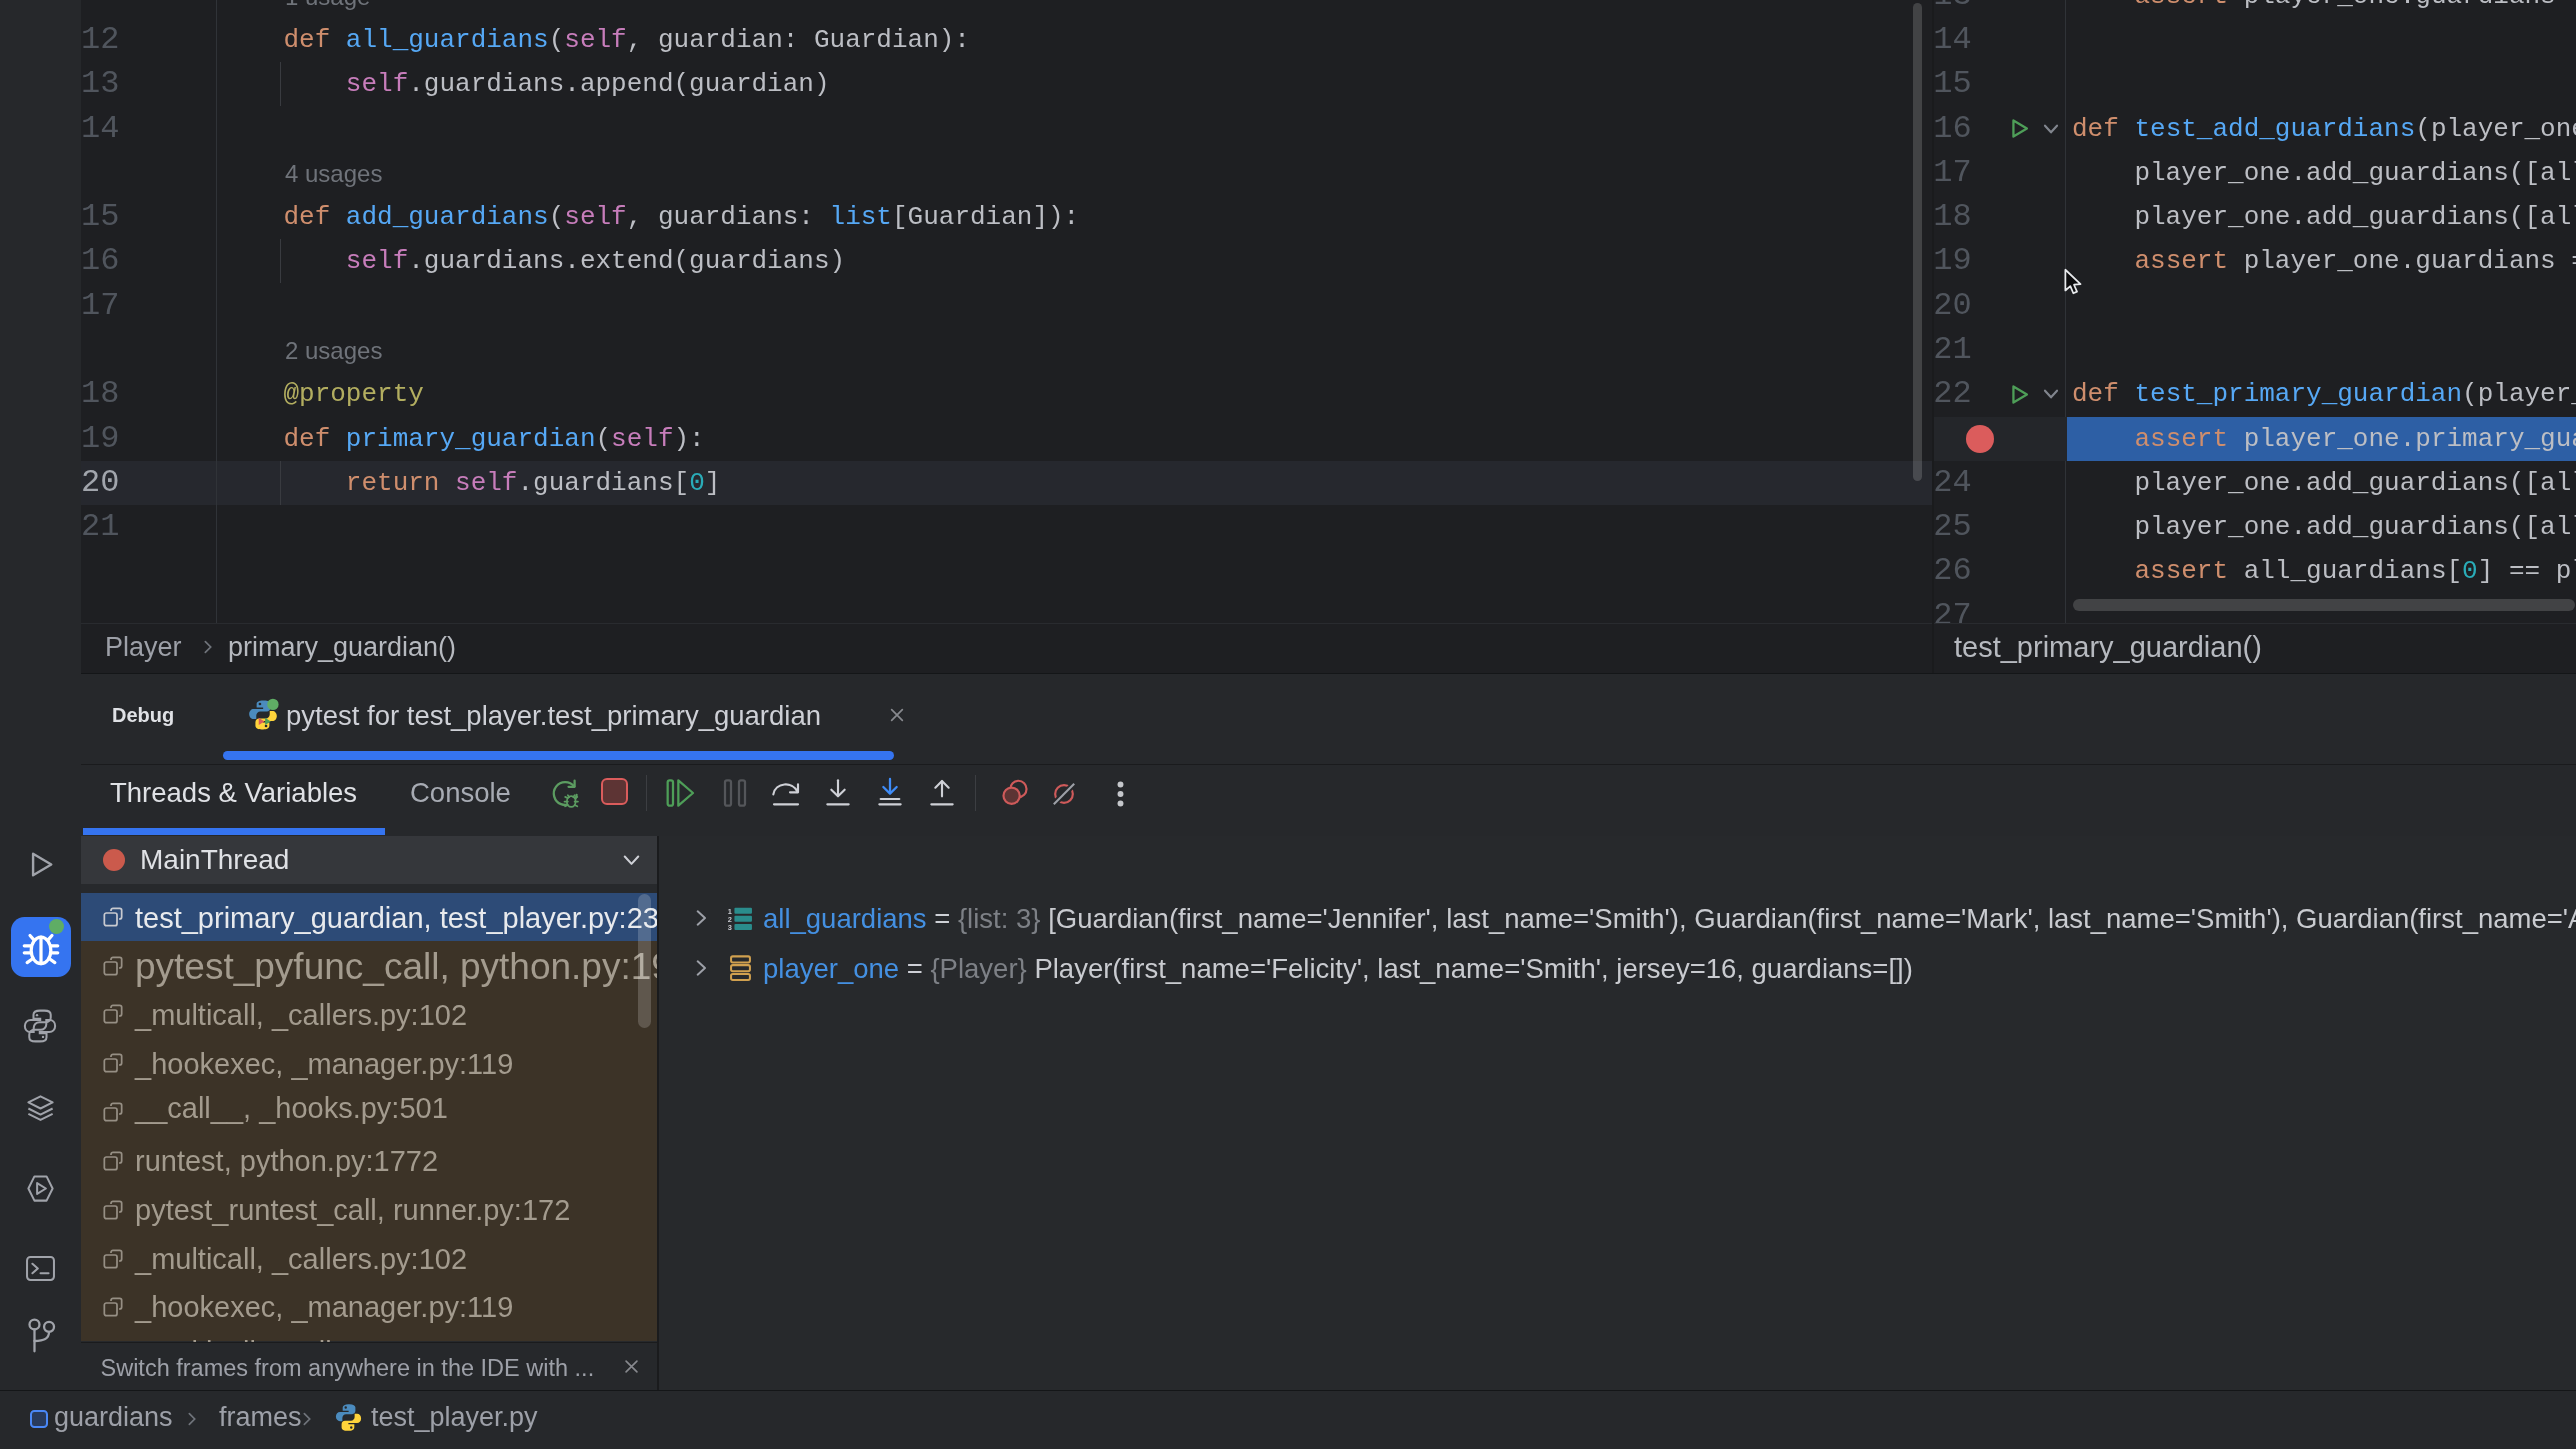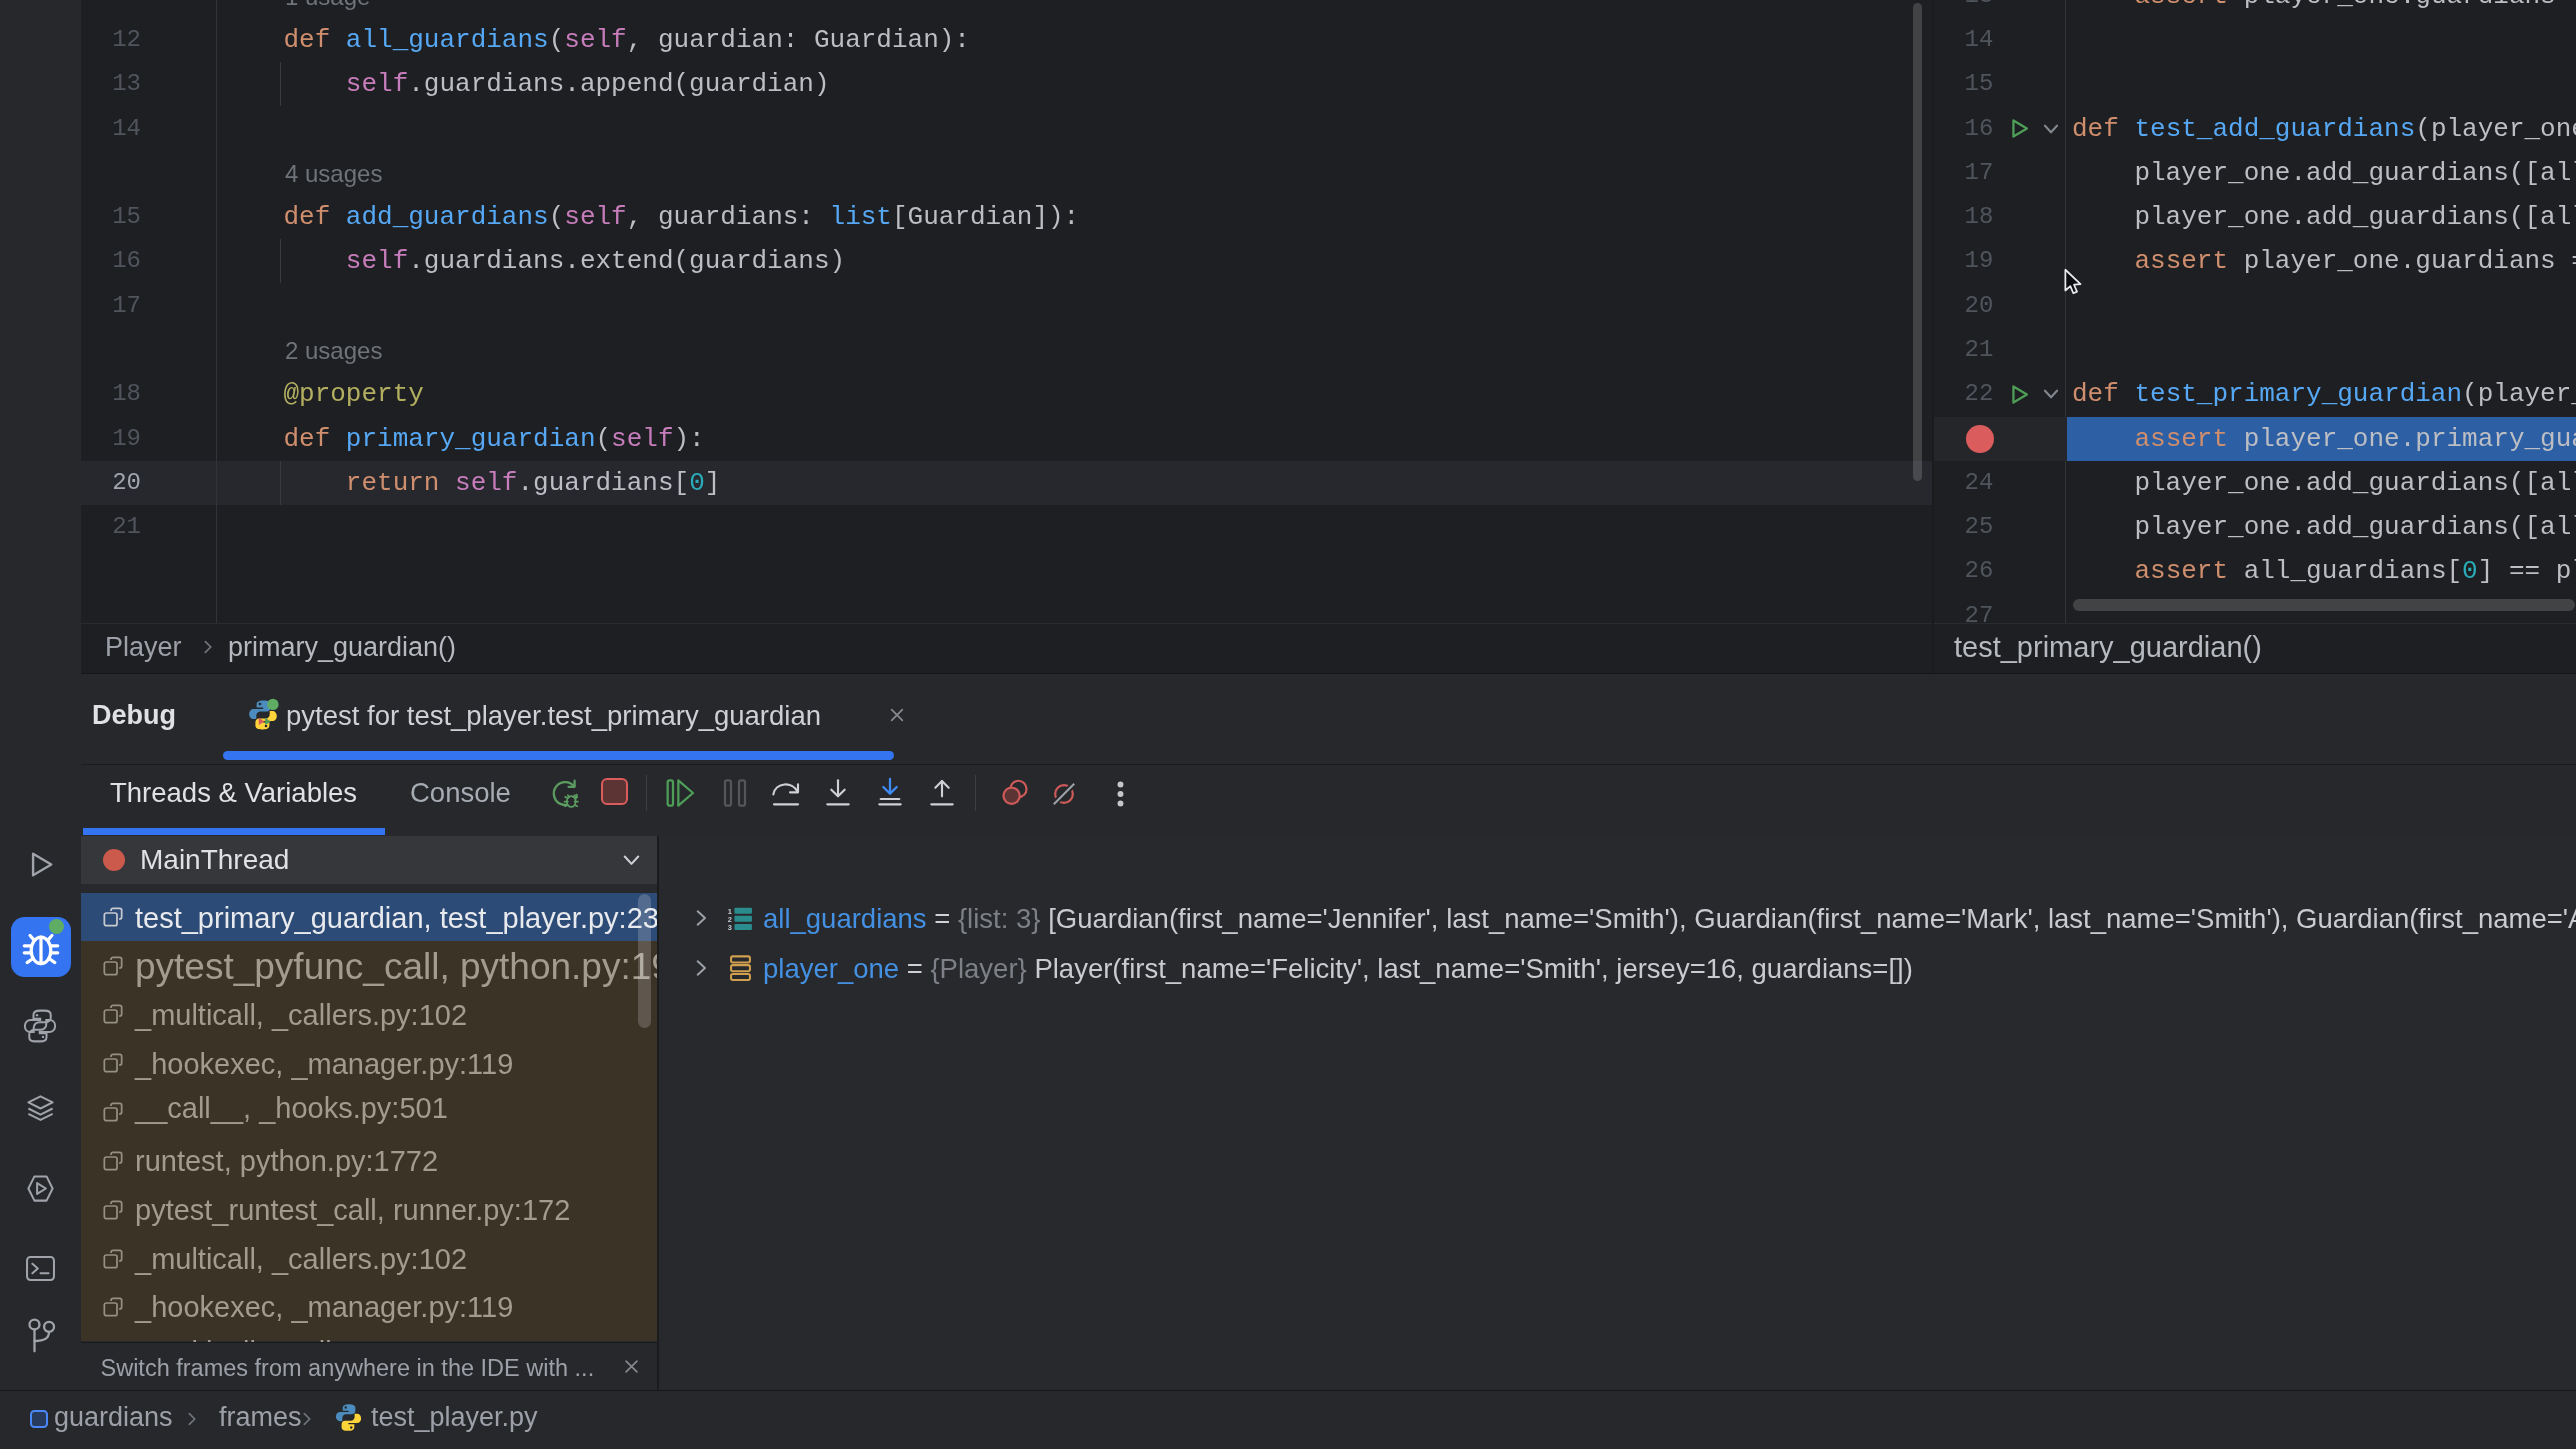--- a/index.html
+++ b/index.html
@@ -1,18 +1,18 @@
 <!DOCTYPE html>
 <html style="font-size:10.7px"><head><meta charset="utf-8"><style>
 *{margin:0;padding:0;box-sizing:border-box}
 html,body{width:2576px;height:1449px;overflow:hidden;background:#1e1f22;font-family:"Liberation Sans",sans-serif}
 .abs{position:absolute}
 .mono{font-family:"Liberation Mono",monospace;font-size:26px;line-height:44px;white-space:pre}
 .cl{position:absolute;height:44px;white-space:pre}
-.gn{position:absolute;width:60px;text-align:right;font-family:"Liberation Mono",monospace;font-size:24px;line-height:44px;color:#50555d}
+.gn{position:absolute;width:60px;text-align:left;font-family:"Liberation Mono",monospace;font-size:32px;line-height:44px;color:#50555d}
 svg{display:block}
 </style></head><body>
 
 <div class="abs" style="left:81px;top:461px;width:1851px;height:44px;background:#26282e"></div>
 <div class="abs" style="left:2067px;top:417px;width:509px;height:44px;background:#2d5fa5"></div>
 <div class="abs" style="left:216px;top:0;width:1.3px;height:623px;background:#303338"></div>
 <div class="abs" style="left:2065px;top:0;width:1.3px;height:623px;background:#303338"></div>
 <div class="abs" style="left:1932px;top:0;width:2px;height:673px;background:#1a1b1d"></div>
 <div class="abs" style="left:280px;top:62px;width:1.3px;height:44px;background:#393b40"></div>
 <div class="abs" style="left:280px;top:239px;width:1.3px;height:44px;background:#393b40"></div>
@@ -84,21 +84,21 @@
   </svg>
 <div class="abs" style="left:81px;top:623px;width:2496px;height:50px;background:#1e1f22;border-top:1.3px solid #292b2f"></div>
 <div class="abs" style="left:1932px;top:623px;width:2px;height:50px;background:#1a1b1d"></div>
 <div class="abs" style="left:105px;top:633px;font-size:27px;line-height:29.5px;color:#9da0a8">Player</div>
 <svg class="abs" style="left:198px;top:637px" width="20" height="20" viewBox="0 0 30 30">
     <path d="M11 7 L19 15 L11 23" fill="none" stroke="#6f737a" stroke-width="2.6" stroke-linecap="round"></path>
   </svg>
 <div class="abs" style="left:228px;top:633px;font-size:27px;line-height:29.5px;color:#b6b9bf">primary_guardian()</div>
 <div class="abs" style="left:1954px;top:633px;font-size:29px;line-height:29.5px;color:#b6b9bf">test_primary_guardian()</div>
 <div class="abs" style="left:81px;top:673px;width:2496px;height:717px;background:#26282b;border-top:1.3px solid #141618"></div>
-<div class="abs" style="left:92px;top:699px;font-size:27px;line-height:32px;font-weight:bold;color:#dfe1e5">Debug</div>
+<div class="abs" style="left:112px;top:699px;font-size:20px;line-height:32px;font-weight:bold;color:#dfe1e5">Debug</div>
 <svg class="abs" style="left:246px;top:698px" width="34" height="34" viewBox="0 0 48 48">
 <path fill="#4b8bbe" d="M23.8 3.5c-5.2 0-8.8 1.9-8.8 5.2v4.8h9.2v1.9H10.7c-3.4 0-6.2 2.9-6.2 7.2s2.8 7.2 6.2 7.2h3.8v-5.2c0-3.1 2.6-5.7 5.7-5.7h9.3c2.9 0 5.2-2.3 5.2-5.2V8.7c0-3.3-3.6-5.2-8.9-5.2zm-4.1 3.1a1.9 1.9 0 110 3.8 1.9 1.9 0 010-3.8z"></path>
 <path fill="#ffd43b" d="M24.2 44.5c5.2 0 8.8-1.9 8.8-5.2v-4.8h-9.2v-1.9h13.5c3.4 0 6.2-2.9 6.2-7.2s-2.8-7.2-6.2-7.2h-3.8v5.2c0 3.1-2.6 5.7-5.7 5.7h-9.3c-2.9 0-5.2 2.3-5.2 5.2v5c0 3.3 3.6 5.2 8.9 5.2zm4.1-3.1a1.9 1.9 0 110-3.8 1.9 1.9 0 010 3.8z"></path>
 <circle cx="38" cy="9" r="8" fill="#5fad65"></circle>
 <path d="M18 38 L18 28 L26 33 Z" fill="#db5c5c"></path>
     <path d="M27 38 L27 28 L35 33 Z" fill="#4e9e58"></path>
 </svg>
 <div class="abs" style="left:286px;top:700px;font-size:27.5px;line-height:31px;color:#ced0d6">pytest for test_player.test_primary_guardian</div>
 <svg class="abs" style="left:887px;top:705px" width="20" height="20" viewBox="0 0 30 30">
     <path d="M7 7 L23 23 M23 7 L7 23" stroke="#87898e" stroke-width="2.6" stroke-linecap="round"></path>

